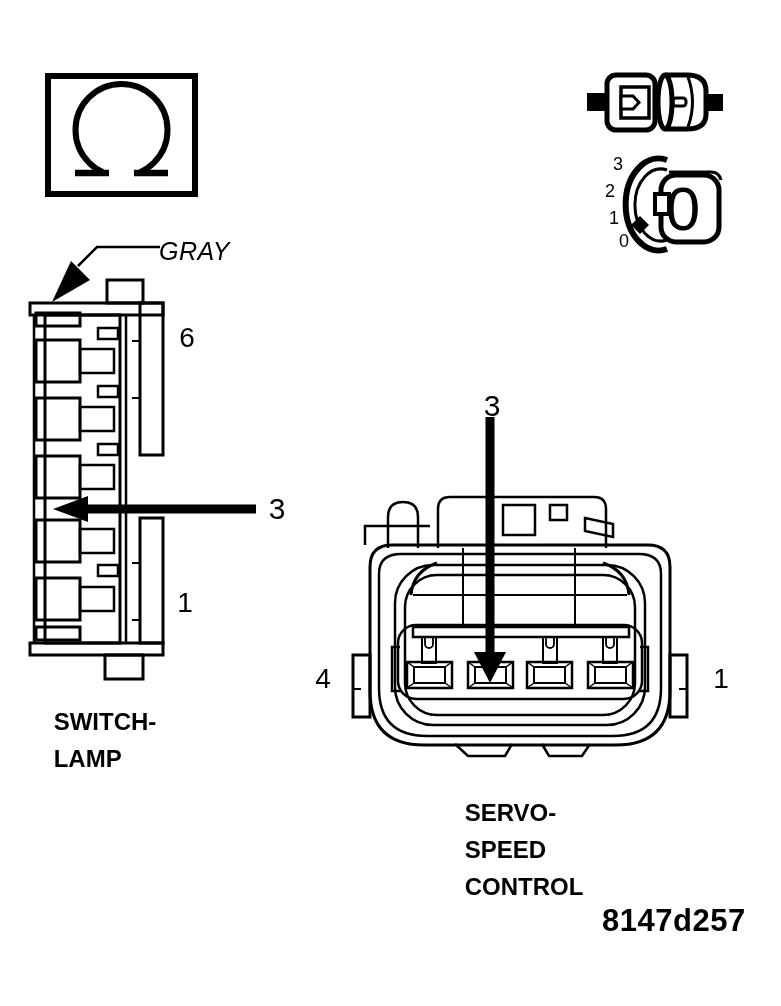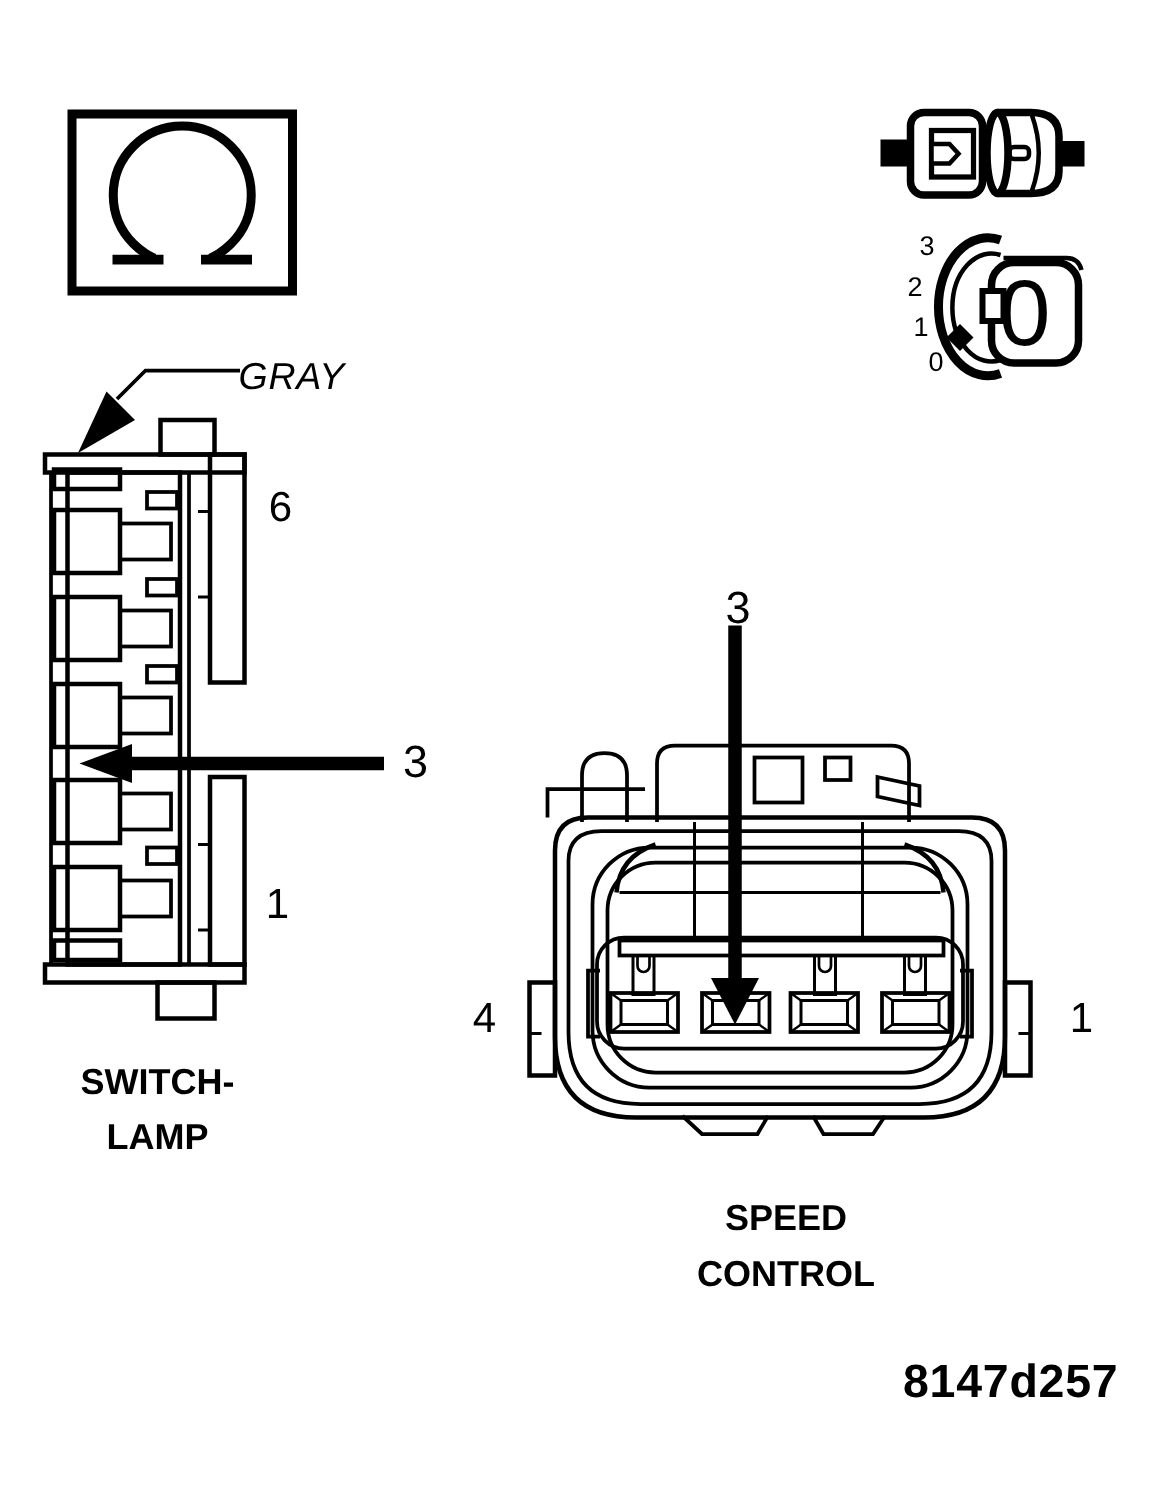--- a/index.html
+++ b/index.html
@@ -4,21 +4,21 @@
 <style>
   html,body{margin:0;padding:0;background:#ffffff;}
   #page{
     position:relative;width:781px;height:1006px;background:#ffffff;
     font-family:"Liberation Sans",sans-serif;color:#000;overflow:hidden;
   }
   .abs{position:absolute;}
   .num{font-size:28px;font-weight:400;transform:translateX(-50%);white-space:nowrap;}
   .arrownum{font-size:30px;font-weight:400;transform:translateX(-50%);white-space:nowrap;}
   .colorlbl{font-size:25px;font-weight:400;letter-spacing:.5px;white-space:nowrap;font-style:italic;}
-  .caption{transform:translateX(-50%);text-align:center;font-weight:700;font-size:24px;line-height:37px;white-space:nowrap;}
+  .caption{transform:translateX(-50%);font-weight:700;font-size:24px;line-height:37px;white-space:nowrap;}
   .figid{font-size:31px;font-weight:700;letter-spacing:.5px;white-space:nowrap;}
   svg{position:absolute;overflow:visible;}
   .ln{stroke:#000;fill:none;}
   svg text{font-family:"Liberation Sans",sans-serif;fill:#000;}
 </style>
 </head>
 <body>
 
 <div id="page">
 
@@ -199,19 +199,20 @@
   <div class="abs arrownum" style="left:492px;top:389px">3</div>
   <div class="abs num" style="left:323px;top:663px">4</div>
   <div class="abs num" style="left:721px;top:663px">1</div>
 
   <div class="abs caption" style="left:105px;top:703px">
     <div>SWITCH-</div>
     <div>LAMP</div>
   </div>
 
   <div class="abs caption" style="left:524px;top:794px">
+    <div>SERVO-</div>
     <div>SPEED</div>
     <div>CONTROL</div>
   </div>
 
   <div class="abs figid" style="left:602px;top:903px">8147d257</div>
 
 </div>
 
 </body></html>

